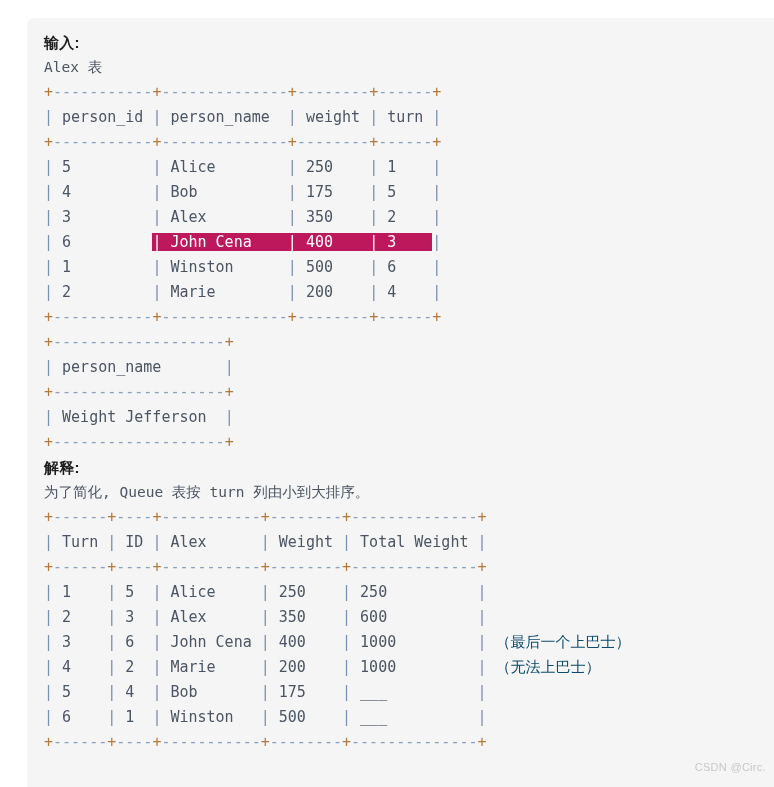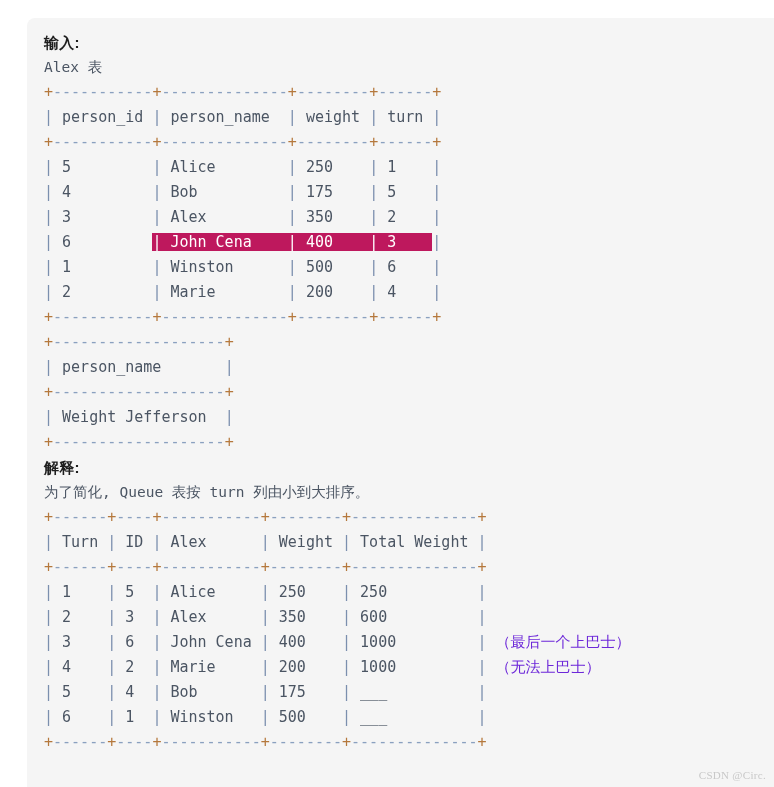--- a/index.html
+++ b/index.html
@@ -80,28 +80,28 @@
 
   
   .sel {
     background: #be185d;
     color: #ffffff;
   }
   .sel .bar { color: #ffffff; }
   .sel .txt, .sel .num { color: #ffffff; }
 
   .note {
-    color: #6d28d9;
+    color: #0c4a6e;
   }
 
   #watermark {
     position: absolute;
     right: 8px;
-    bottom: 6px;
-    font-family: Liberation Serif, serif;
+    bottom: 14px;
+    font-family: Liberation Sans, sans-serif;
     font-size: 11px;
     color: #c8c8c8;
     letter-spacing: 0.3px;
     user-select: none;
   }
 </style>
 </head>
 <body>
 
 <div id="page">

